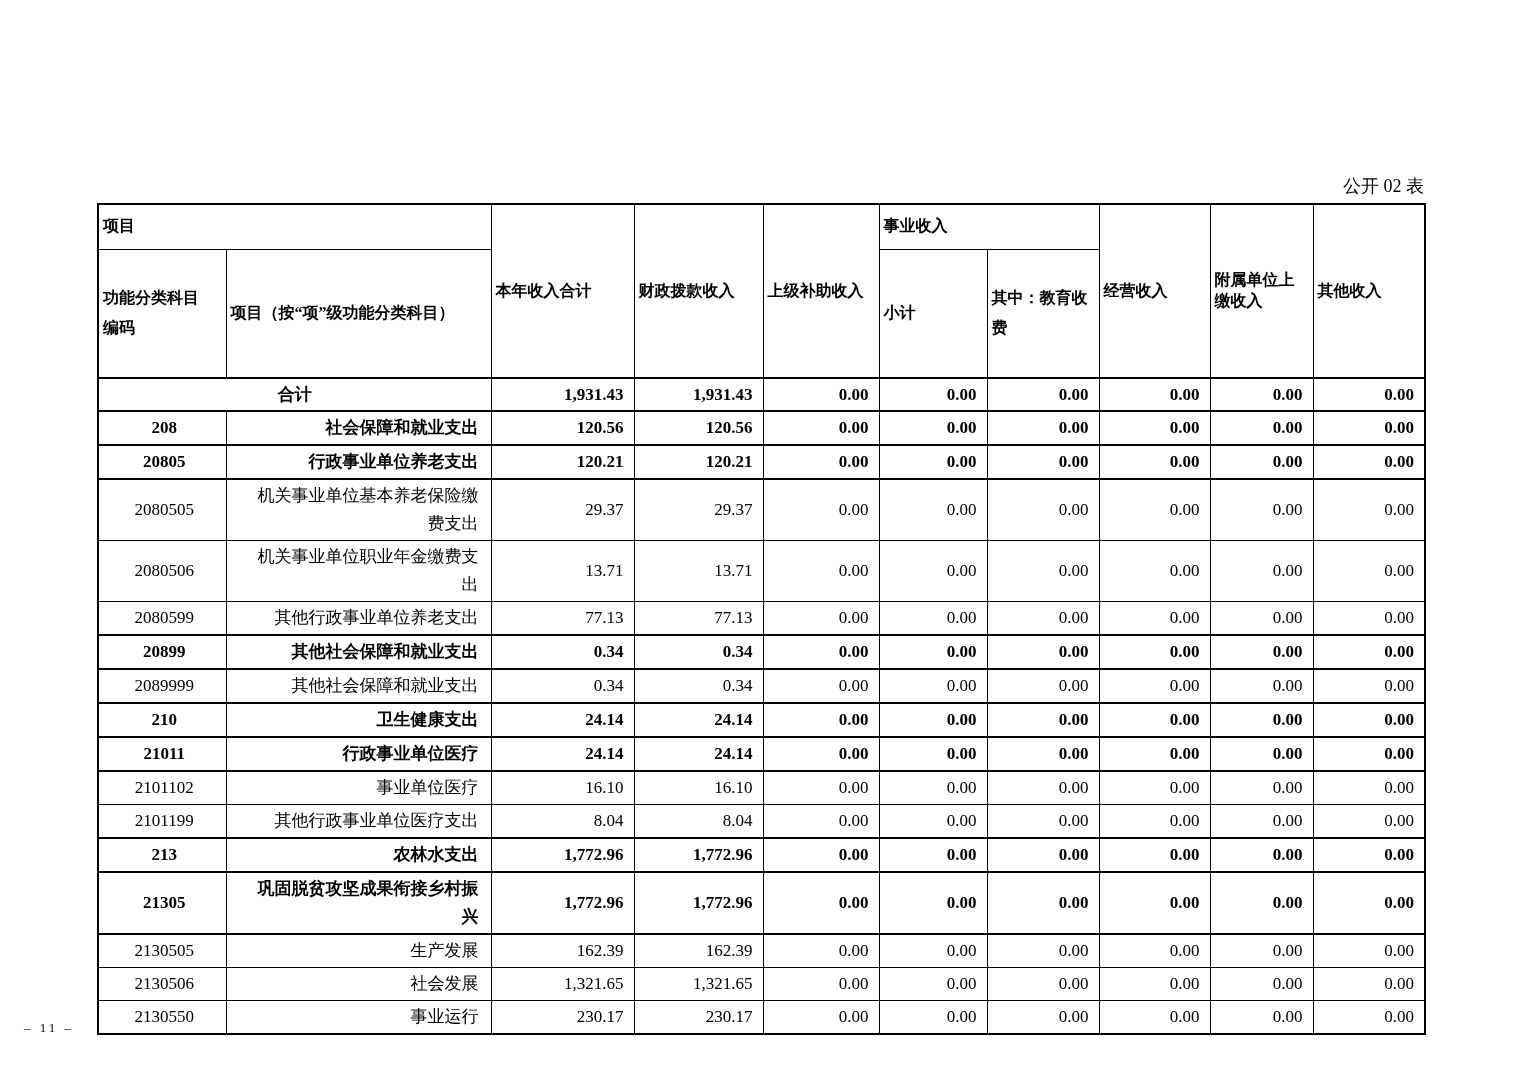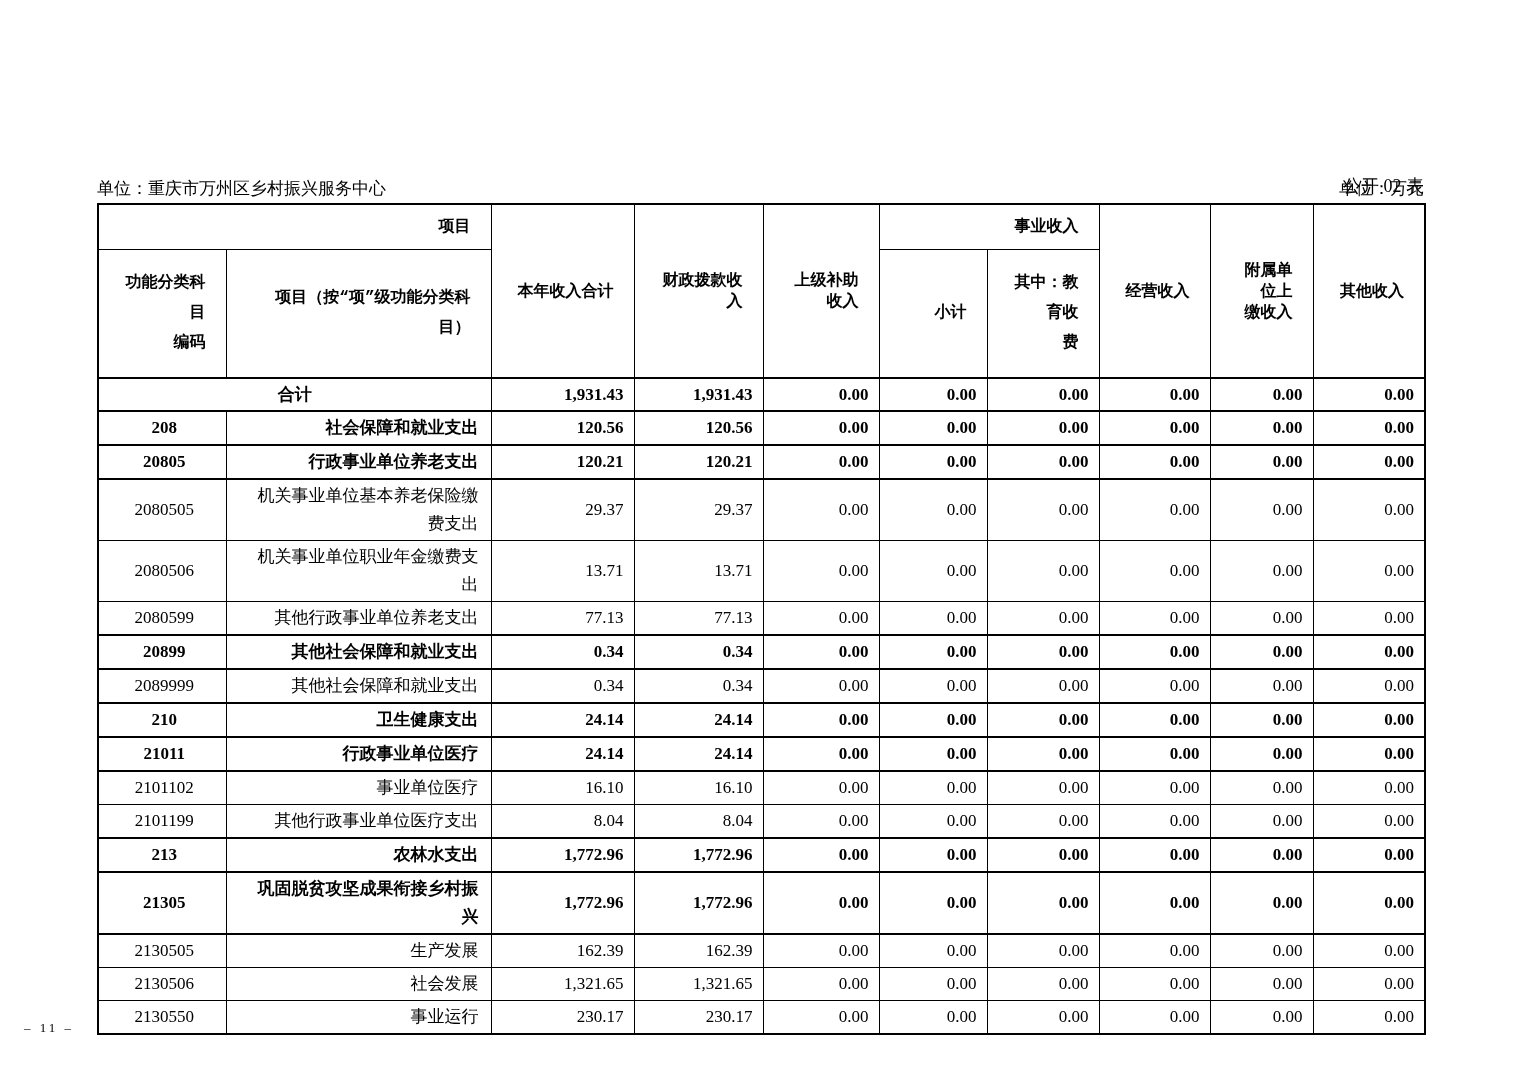--- a/index.html
+++ b/index.html
@@ -54,25 +54,24 @@
     border: 2px solid #000;
   }
   .revenue-table th, .revenue-table td {
     border: 1px solid #000;
     overflow: hidden;
     vertical-align: middle;
   }
   .revenue-table th {
     font-weight: bold;
     font-size: 16px;
-    text-align: right;
-    padding: 0 20px;
+    text-align: left;
+    padding: 0 4px;
     white-space: pre-line;
     line-height: 30px;
-    font-family: Liberation Mono, monospace;
   }
   .revenue-table thead tr.h1 { height: 45px; }
   .revenue-table thead tr.h1 th { line-height: normal; }
   .revenue-table thead tr.h2 { height: 129px; }
   .th-project-name { font-size: 15.5px; padding: 0 1px; }
   .revenue-table tbody tr { height: 33px; }
   .revenue-table td { font-size: 17px; }
   .cell-code  { text-align: center; padding: 0 2px 0 6px; }
   .cell-name  { text-align: right; padding: 2px 12px 2px 23px; line-height: 28px; }
   .cell-num   { text-align: right; padding: 0 10px 0 2px; }
@@ -90,24 +89,20 @@
   }
 </style>
 </head>
 <body>
 
 <div class="page">
 
 
   <div class="form-label">公开 02 表</div>
 
-  <div class="unit-row">
-    <span>单位：重庆市万州区乡村振兴服务中心</span>
-    <span>单位：万元</span>
-  </div>
 
   <table class="revenue-table">
     <colgroup>
       <col style="width:128px">
       <col style="width:265px">
       <col style="width:143px">
       <col style="width:129px">
       <col style="width:116px">
       <col style="width:108px">
       <col style="width:112px">

